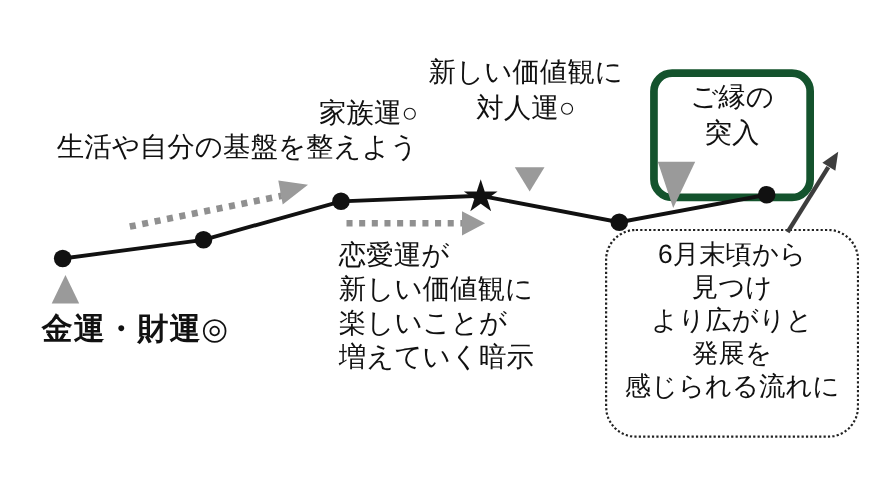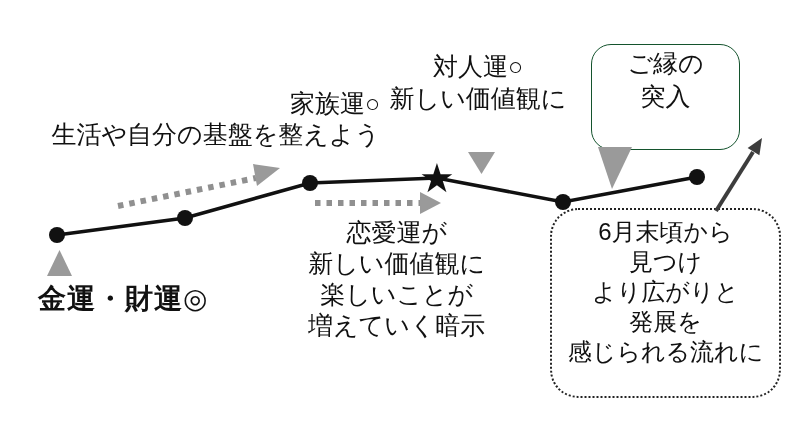--- a/index.html
+++ b/index.html
@@ -22,29 +22,29 @@
   .interpersonal-block {
     left: 378px; top: 50px; width: 200px;
     text-align: center; font-size: 25px; line-height: 32px;
   }
   .money-label {
     left: 38px; top: 280px;
     font-size: 28px; font-weight: bold; letter-spacing: 1px;
   }
   .love-block {
     left: 308px; top: 217px;
-    text-align: center; font-size: 25px; line-height: 31px; font-family: Liberation Serif, serif;
+    text-align: left; font-size: 25px; line-height: 31px; font-family: Liberation Serif, serif;
   }
   .bubble {
     position: absolute; background: #ffffff; box-sizing: border-box;
     text-align: center;
   }
   .en-bubble {
-    left: 591px; top: 44px; width: 149px; height: 106px;
-    border: 1px solid #14532d; border-radius: 20px;
+    left: 591px; top: 63px; width: 149px; height: 120px;
+    border: 7px solid #14532d; border-radius: 20px;
     font-size: 25px; line-height: 33px; padding-top: 2px;
   }
   .june-bubble {
     left: 550px; top: 208px; width: 231px; height: 190px;
     border: 2px dotted #222222; border-radius: 28px;
     font-size: 24px; line-height: 30px; padding-top: 7px;
   }
   svg.overlay {
     position: absolute; left: 0; top: 0; z-index: 3; pointer-events: none;
   }
@@ -62,22 +62,22 @@
 <body>
 
 <div class="stage">
 
   <div class="tblock family-block">
     <div>家族運○</div>
     <div>生活や自分の基盤を整えよう</div>
   </div>
 
   <div class="tblock interpersonal-block">
+    <div>新しい価値観に</div>
     <div>対人運○</div>
-    <div>新しい価値観に</div>
   </div>
 
   <div class="tblock money-label">金運・財運◎</div>
 
   <div class="tblock love-block">
     <div>恋愛運が</div>
     <div>新しい価値観に</div>
     <div>楽しいことが</div>
     <div>増えていく暗示</div>
   </div>

